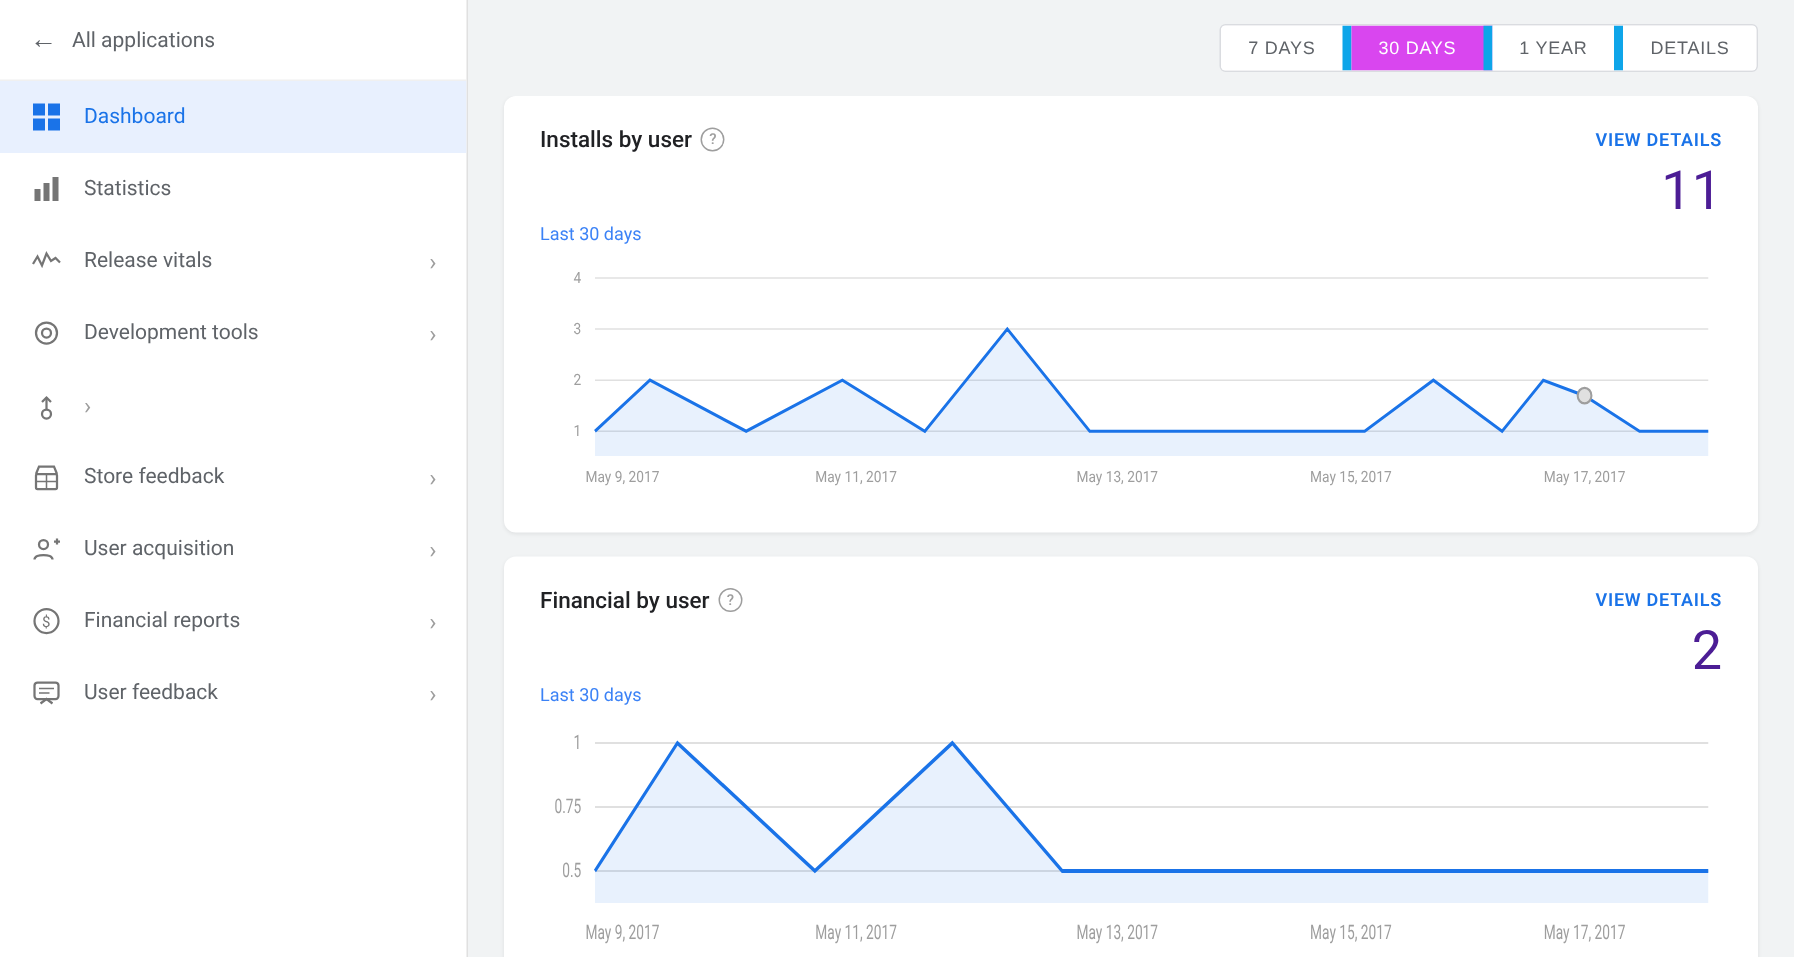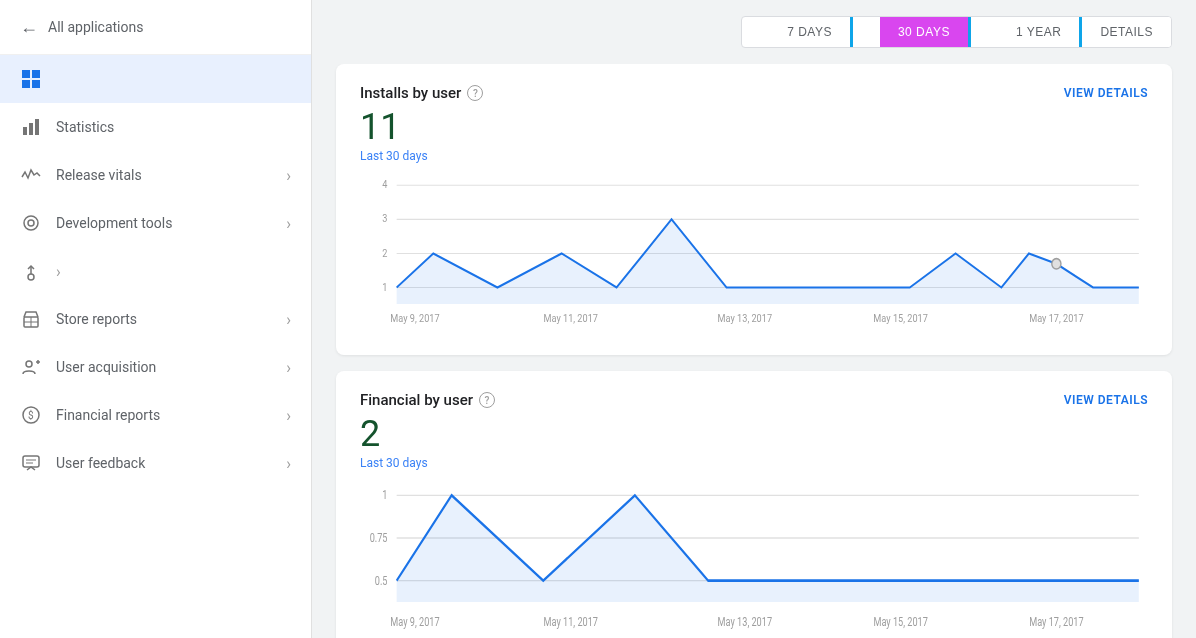--- a/index.html
+++ b/index.html
@@ -112,22 +112,21 @@
       color: #5f6368;
       letter-spacing: 0.5px;
     }
 
     .time-btn.active {
       background: #d946ef;
       color: #fff;
     }
 
     .time-btn:not(:last-child) {
-      border-right: 3px solid #0ea5e9;
-      margin-left: 27px;
+      border-right: 6px solid #0ea5e9;
     }
 
     .content-area {
       flex: 1;
       overflow-y: auto;
       padding: 0 24px 24px 24px;
       display: flex;
       flex-direction: column;
       gap: 16px;
     }
@@ -174,23 +173,24 @@
       font-weight: 600;
       letter-spacing: 0.5px;
       cursor: pointer;
       text-decoration: none;
       margin-left: 44px;
     }
 
     .metric-value {
       font-size: 36px;
       font-weight: 400;
-      color: #14532d;
+      color: #4c1d95;
       line-height: 1.2;
       margin-top: 4px;
+      text-align: right;
     }
 
     .metric-label {
       font-size: 12px;
       color: #3b82f6;
       margin-bottom: 12px;
     }
 
     .chart-area {
       width: 100%;
@@ -241,20 +241,21 @@
 
     <div class="nav-item active">
       <span class="nav-icon">
         <svg width="20" height="20" viewBox="0 0 20 20" fill="none">
           <rect x="1" y="1" width="8" height="8" fill="#1a73e8"></rect>
           <rect x="11" y="1" width="8" height="8" fill="#1a73e8"></rect>
           <rect x="1" y="11" width="8" height="8" fill="#1a73e8"></rect>
           <rect x="11" y="11" width="8" height="8" fill="#1a73e8"></rect>
         </svg>
       </span>
+      <span class="nav-label">Dashboard</span>
     </div>
 
     <div class="nav-item">
       <span class="nav-icon">
         <svg width="20" height="20" viewBox="0 0 20 20" fill="none">
           <rect x="2" y="10" width="4" height="8" fill="#757575"></rect>
           <rect x="8" y="6" width="4" height="12" fill="#757575"></rect>
           <rect x="14" y="2" width="4" height="16" fill="#757575"></rect>
         </svg>
       </span>
@@ -295,21 +296,21 @@
 
     <div class="nav-item">
       <span class="nav-icon">
         <svg width="20" height="20" viewBox="0 0 20 20" fill="none">
           <rect x="3" y="8" width="14" height="10" rx="1" stroke="#757575" stroke-width="1.5" fill="none"></rect>
           <polyline points="3,8 5,3 15,3 17,8" stroke="#757575" stroke-width="1.5" fill="none"></polyline>
           <line x1="10" y1="8" x2="10" y2="18" stroke="#757575" stroke-width="1"></line>
           <line x1="3" y1="13" x2="17" y2="13" stroke="#757575" stroke-width="1"></line>
         </svg>
       </span>
-      <span class="nav-label">Store reports</span>
+      <span class="nav-label">Store feedback</span>
       <span class="chevron">›</span>
     </div>
 
     <div class="nav-item">
       <span class="nav-icon">
         <svg width="20" height="20" viewBox="0 0 20 20" fill="none">
           <circle cx="8" cy="7" r="3" stroke="#757575" stroke-width="1.5" fill="none"></circle>
           <path d="M2,17 C2,13 14,13 14,17" stroke="#757575" stroke-width="1.5" fill="none"></path>
           <line x1="15" y1="5" x2="19" y2="5" stroke="#757575" stroke-width="1.5"></line>
           <line x1="17" y1="3" x2="17" y2="7" stroke="#757575" stroke-width="1.5"></line>

